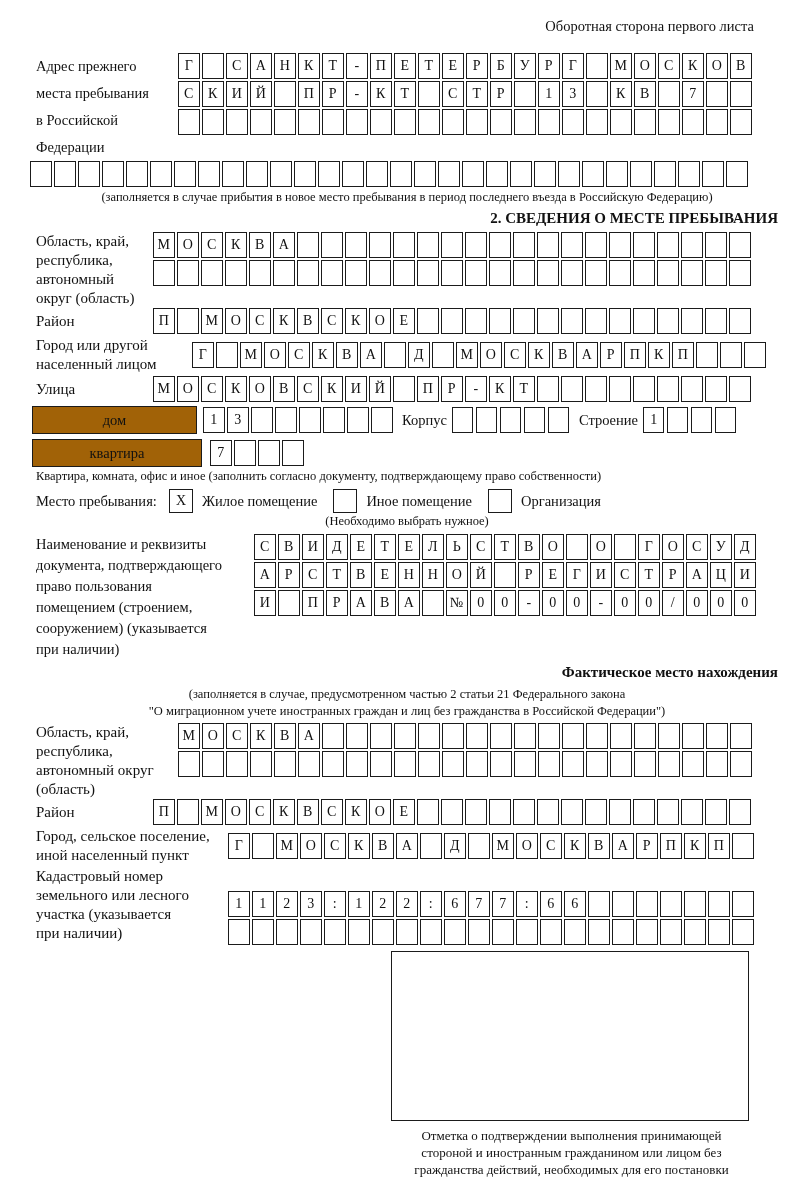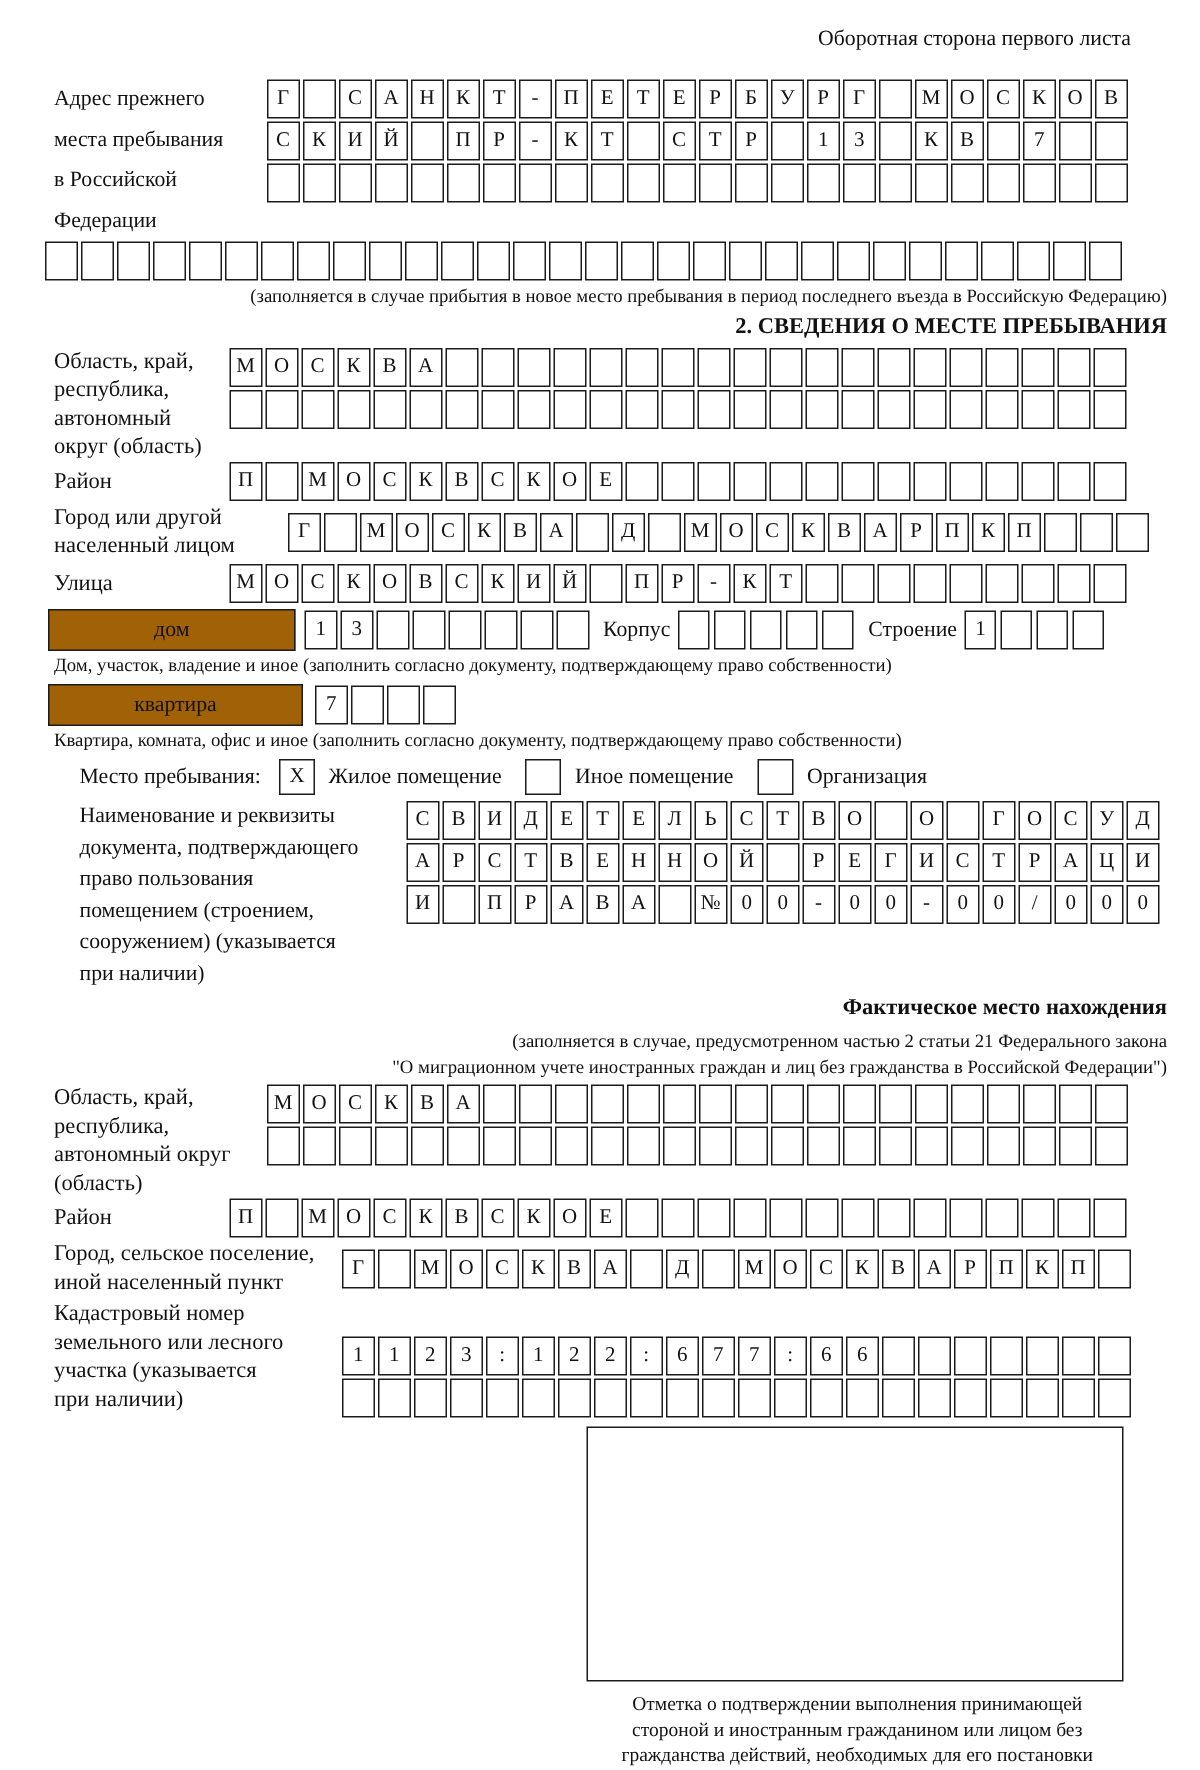--- a/index.html
+++ b/index.html
@@ -27,22 +27,22 @@
   .cell {
     width:21.5px; height:26px; flex:0 0 auto;
     border:1.5px solid #1b1b1b; margin-right:2.5px;
     display:inline-flex; align-items:center; justify-content:center;
     font-size:14px; background:#fff;
   }
   .cellcol { display:flex; flex-direction:column; }
   .row-full { margin-left:-6px; margin-top:0px; }
 
   .note { font-size:12.5px; line-height:17px; }
-  .center { text-align:right; }
-  .mt2 { margin-top:2px; } .mt3 { margin-top:3px; } .mt4 { margin-top:4px;margin-left:17px; } .mt6 { margin-top:6px; }
+  .center { text-align:center; }
+  .mt2 { margin-top:2px; } .mt3 { margin-top:3px; } .mt4 { margin-top:4px; } .mt6 { margin-top:6px; }
 
   .sec-title { text-align:right; font-weight:bold; font-size:15px; line-height:19px; margin:3px 0 4px 0; }
 
   .named-box {
     border:1.5px solid #1b1b1b; height:28px;
     display:flex; align-items:center; justify-content:center;
     font-size:14.5px; flex:0 0 auto; background:#a16207;
   }
   .box-dom { width:165px; margin-right:6px; }
   .box-kv  { width:170px; margin-right:8px; }
@@ -373,21 +373,20 @@
         <span class="cell"></span>
       </div>
     <span class="inline-lbl">Строение</span>
     <div class="cells" style="margin-top:1px;">
         <span class="cell">1</span>
         <span class="cell"></span>
         <span class="cell"></span>
         <span class="cell"></span>
       </div>
   </div>
-  <div class="note">Дом, участок, владение и иное (заполнить согласно документу, подтверждающему право собственности)</div>
 
   <div class="frow mt4" style="margin-left:-4px;">
     <div class="named-box box-kv">квартира</div>
     <div class="cells" style="margin-top:1px;">
         <span class="cell">7</span>
         <span class="cell"></span>
         <span class="cell"></span>
         <span class="cell"></span>
       </div>
   </div>
@@ -395,20 +394,21 @@
 
   <div class="frow mt4 vcenter">
     <span class="stay-lbl">Место пребывания:</span>
     <span class="chk" style="margin-left:2px;">X</span>
     <span class="opt">Жилое помещение</span>
     <span class="chk"></span>
     <span class="opt">Иное помещение</span>
     <span class="chk"></span>
     <span class="opt">Организация</span>
   </div>
+  <div class="note center">(Необходимо выбрать нужное)</div>
 
   <div class="frow mt4">
     <div class="lbl w218" style="line-height:21px;font-size:14.5px;">Наименование и реквизиты
 документа, подтверждающего
 право пользования
 помещением (строением,
 сооружением) (указывается
 при наличии)</div>
     <div class="cellcol">
       <div class="cells">

